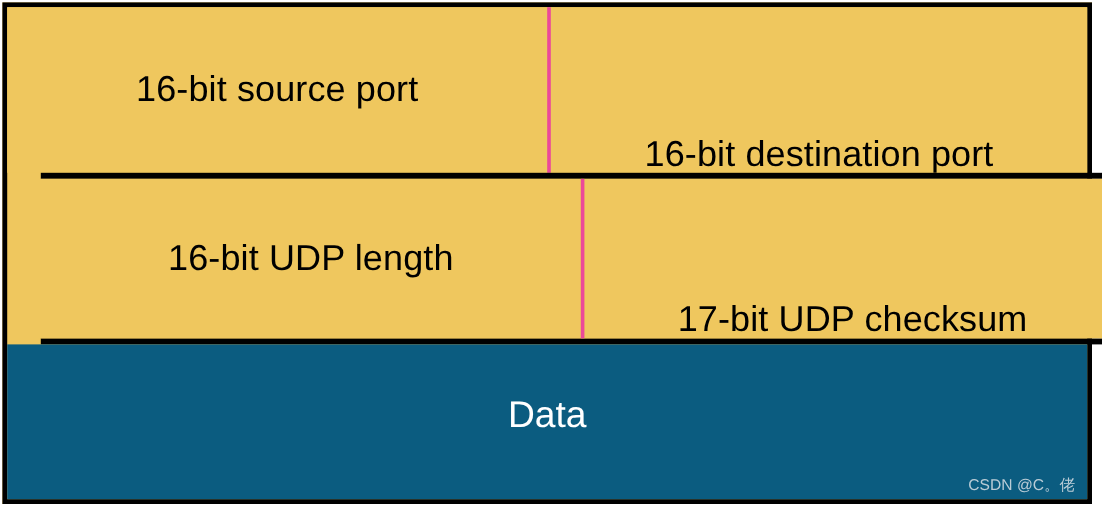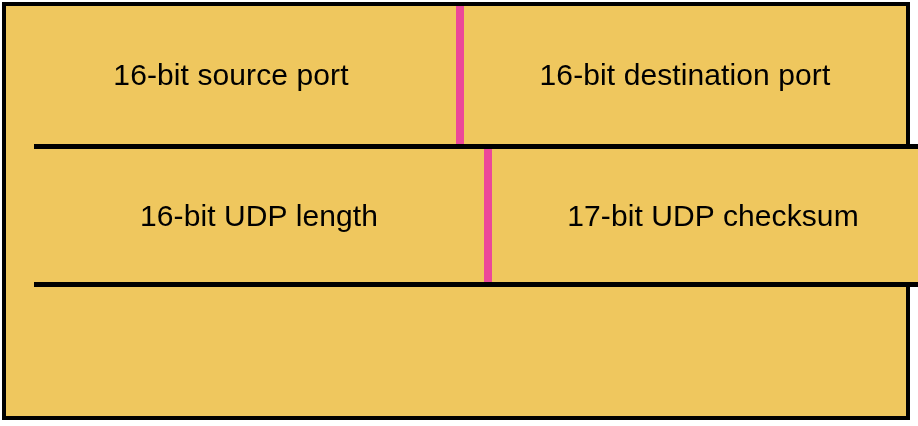--- a/index.html
+++ b/index.html
@@ -45,21 +45,22 @@
   .field {
     flex: 1 1 50%;
     box-sizing: border-box;
     background: #EFC75E;
     display: flex;
     align-items: center;
     justify-content: center;
     overflow: hidden;
   }
   .field.right {
-    border-left: 8px solid #ec4899;
+    border-left: 3px solid #ec4899;
+    align-items: flex-end;
   }
   .field-label {
     font-size: 30px;
     line-height: 1;
     color: #000000;
     letter-spacing: 0.1px;
     white-space: nowrap;
   }
 
   
@@ -107,14 +108,18 @@
 
   <div class="hdr-row row-2">
     <div class="field left">
       <span class="field-label">16-bit UDP length</span>
     </div>
     <div class="field right">
       <span class="field-label">17-bit UDP checksum</span>
     </div>
   </div>
 
+  <div class="payload">
+    <span class="payload-label">Data</span>
+    <span class="watermark">CSDN @C。佬</span>
+  </div>
 
 </div>
 
 </body></html>

